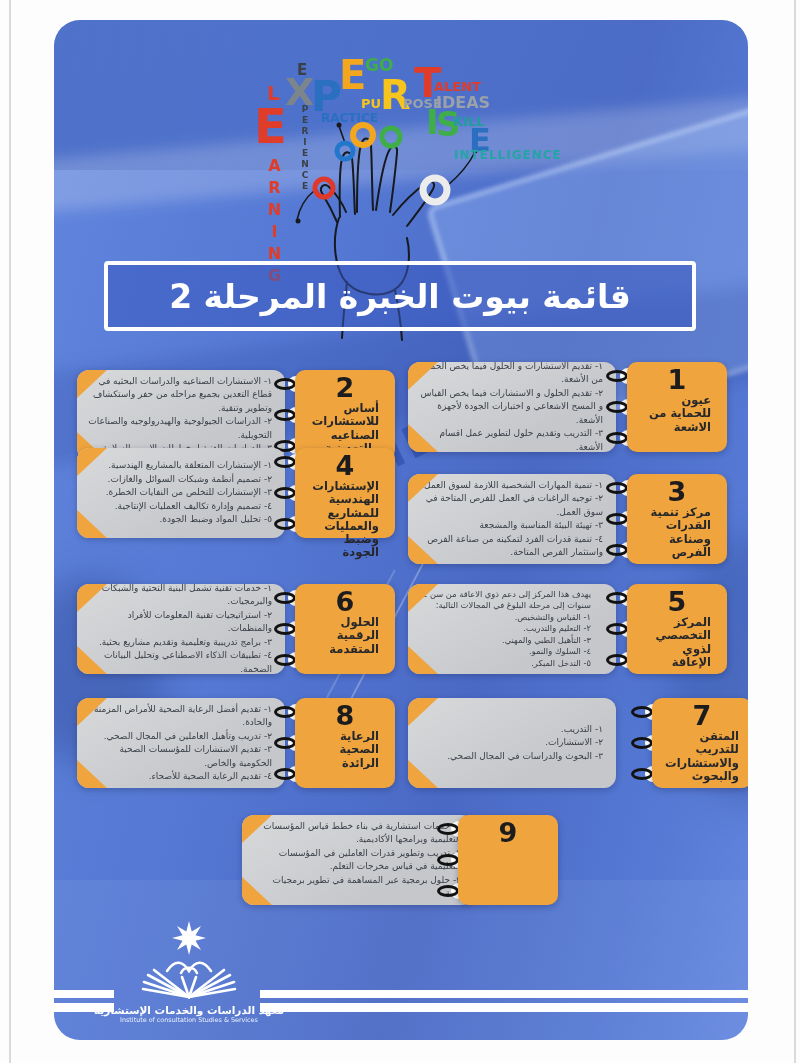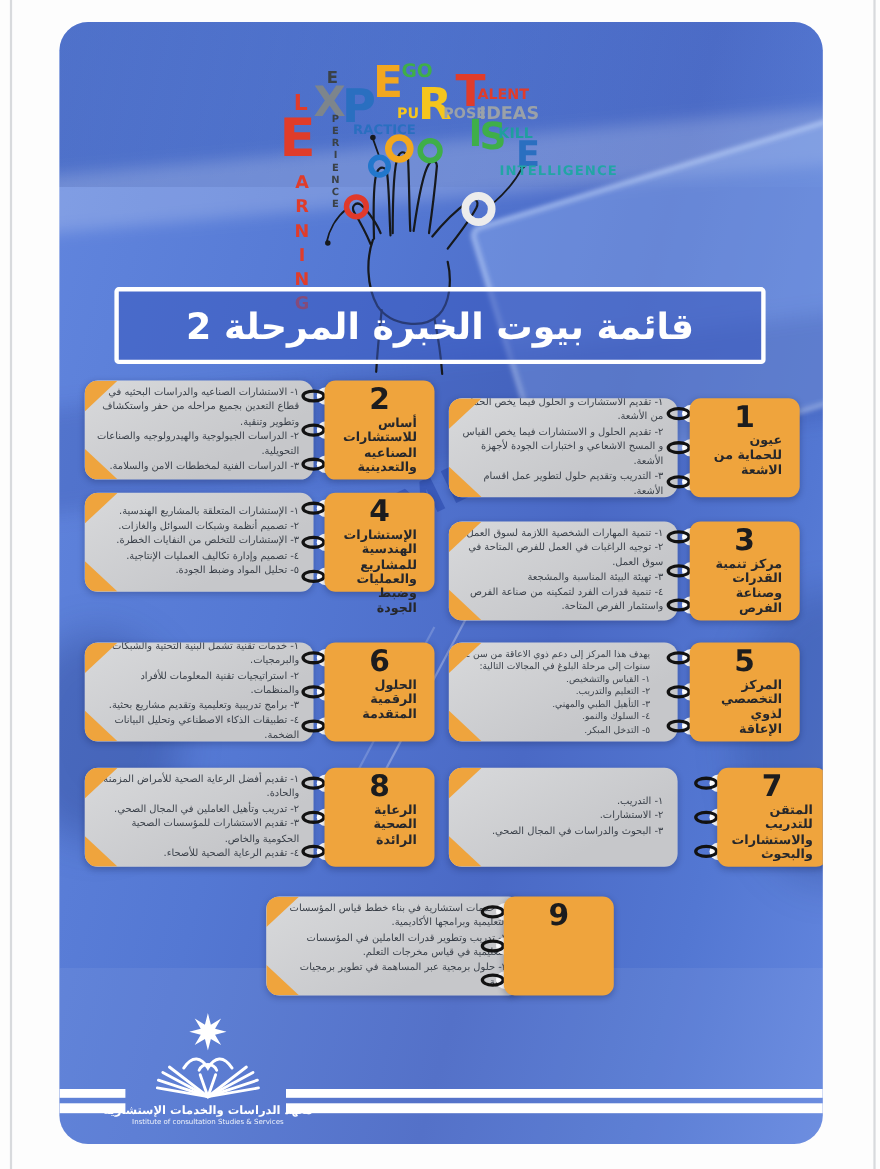--- a/index.html
+++ b/index.html
@@ -54,21 +54,21 @@
   .f20{left:214px;top:99px;font-size:12px;letter-spacing:1px;}
   .hand-svg{position:absolute;left:55px;top:70px;overflow:visible;}
 
   
   .title-box{position:absolute;left:50px;top:241px;width:592px;height:70px;border:4px solid #ffffff;border-radius:4px;
     background:rgba(56,88,190,.55);display:flex;align-items:center;justify-content:center;}
   .title-box span{font-size:33px;font-weight:bold;color:#ffffff;direction:rtl;}
 
   
   .card{position:absolute;height:90px;}
-  .p1{left:354px;top:342px;width:319px;} .p2{left:23px;top:326px;width:318px;}
+  .p1{left:354px;top:342px;width:319px;} .p2{left:23px;top:350px;width:318px;}
   .p3{left:354px;top:454px;width:319px;} .p4{left:23px;top:428px;width:318px;}
   .p5{left:354px;top:564px;width:319px;} .p6{left:23px;top:564px;width:318px;}
   .p7{left:354px;top:678px;width:344px;} .p8{left:23px;top:678px;width:318px;}
   .p9{left:188px;top:795px;width:316px;}
 
   .card-body{position:absolute;left:0;top:0;width:208px;height:90px;border-radius:12px;overflow:hidden;
     background:linear-gradient(150deg,#d8d9db 0%,#c6c7ca 70%);box-shadow:0 2px 6px rgba(10,20,60,.25);
     display:flex;flex-direction:column;justify-content:center;padding:6px 13px 6px 10px;direction:rtl;}
   .p9 .card-body{width:232px;}
   .card-body p{margin:0;font-size:9px;line-height:1.5;color:#3a4049;text-align:right;}

